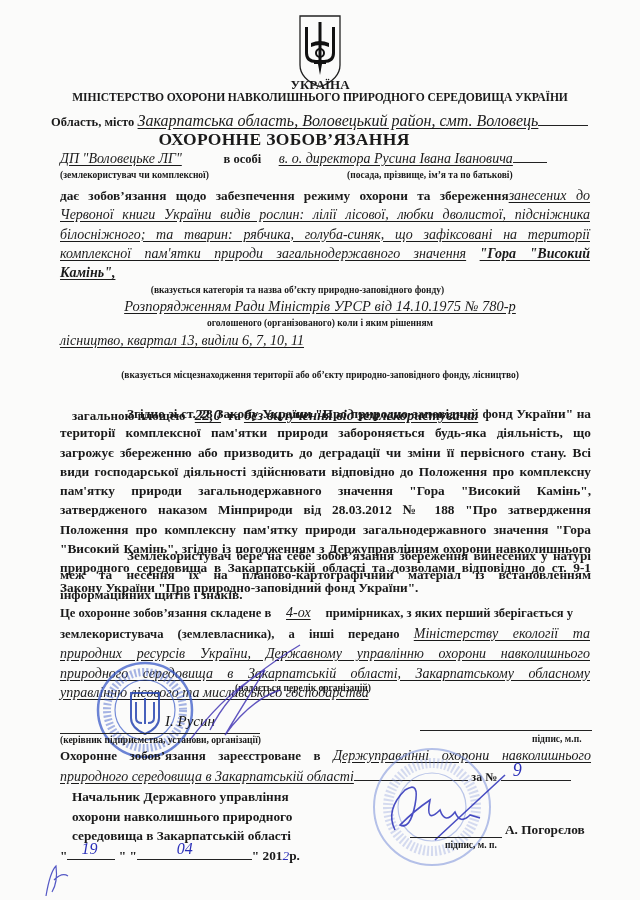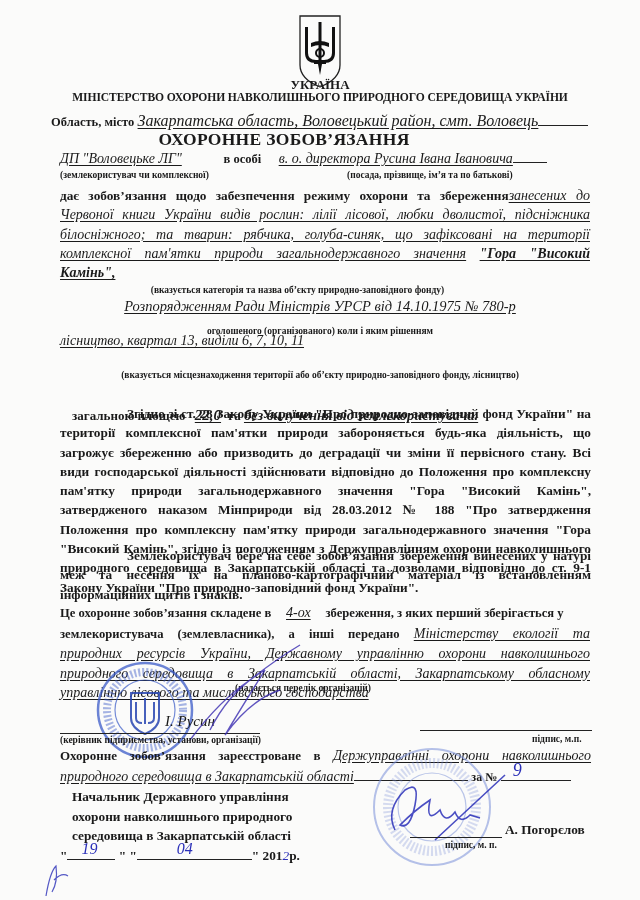--- a/index.html
+++ b/index.html
@@ -70,21 +70,21 @@
     <div class="fill justify" style="font-size:14px;">білосніжного; та тварин: рябчика, голуба-синяк, що зафіксовані на території</div>
     <div class="justify" style="font-size:14px;">
       <span class="fill">комплексної пам'ятки природи загальнодержавного значення</span>
       <span class="fill b">"Гора "Високий</span>
     </div>
     <div class="fill b" style="font-size:14px;">Камінь",</div>
   </div>
   <div class="abs small center" style="left:0;top:285px;width:595px;">(вказується категорія та назва об’єкту природно-заповідного фонду)</div>
 
   <div class="abs fill center" style="left:0;top:298px;width:640px;font-size:14.5px;">Розпорядженням Ради Міністрів УРСР від 14.10.1975 № 780-р</div>
-  <div class="abs small center" style="left:0;top:326px;width:640px;font-family:Liberation Serif, serif;">оголошеного (організованого) коли і яким рішенням</div>
+  <div class="abs small center" style="left:0;top:318px;width:640px;font-family:Liberation Serif, serif;">оголошеного (організованого) коли і яким рішенням</div>
 
   <div class="abs" style="left:60px;top:331px;width:530px;font-size:14px;line-height:19px;">
     <div class="fill">лісництво, квартал 13, виділи 6, 7, 10, 11</div>
   </div>
   <div class="abs small center" style="left:0;top:370px;width:640px;">(вказується місцезнаходження території або об’єкту природно-заповідного фонду, лісництво)</div>
 
   <div class="abs" style="left:72px;top:384px;white-space:nowrap;font-size:13px;margin-top:23px;">
     <span class="b">загальною площею</span>
     <span class="fill b" style="font-size:15px;margin:0 4px 0 6px;">22,0</span>
     <span class="b">га</span>
@@ -92,21 +92,21 @@
   </div>
 
   <div class="abs body-text" style="left:60px;top:404px;width:531px;text-indent:67px;">Згідно зі ст. 28 Закону України "Про природно-заповідний фонд України" на території комплексної пам'ятки природи забороняється будь-яка діяльність, що загрожує збереженню або призводить до деградації чи зміни її первісного стану. Всі види господарської діяльності здійснювати відповідно до Положення про комплексну пам'ятку природи загальнодержавного значення "Гора "Високий Камінь", затвердженого наказом Мінприроди від 28.03.2012 № 188 "Про затвердження Положення про комплексну пам'ятку природи загальнодержавного значення "Гора "Високий Камінь", згідно із погодженням з Держуправлінням охорони навколишнього природного середовища в Закарпатській області та дозволами відповідно до ст. 9-1 Закону України "Про природно-заповідний фонд України".</div>
 
   <div class="abs body-text" style="left:60px;top:546px;width:531px;text-indent:67px;">Землекористувач бере на себе зобов’язання збереження винесених у натурі меж та несення їх на планово-картографічний матеріал із встановленням інформаційних щитів і знаків.</div>
 
   <div class="abs" style="left:60px;top:603px;width:530px;font-size:12.6px;line-height:19.5px;font-weight:bold;">
     <div style="white-space:nowrap;">
       <span>Це охоронне зобов’язання складене в</span>
       <span class="fill" style="font-weight:normal;font-size:14px;display:inline-block;min-width:48px;text-align:center;">4-ох</span>
-      <span>збереження, з яких перший зберігається у</span>
+      <span>примірниках, з яких перший зберігається у</span>
     </div>
     <div class="justify" style="white-space:nowrap;">
       <span>землекористувача (землевласника), а інші передано</span>
       <span class="fill" style="font-weight:normal;font-size:14px;">Міністерству екології та</span>
     </div>
     <div class="fill justify" style="font-weight:normal;font-size:14px;">природних ресурсів України, Державному управлінню охорони навколишнього</div>
     <div class="fill justify" style="font-weight:normal;font-size:14px;">природного середовища в Закарпатській області, Закарпатському обласному</div>
     <div class="fill" style="font-weight:normal;font-size:14px;">управлінню лісового та мисливського господарства</div>
   </div>
   <div class="abs small" style="left:235px;top:683px;">(надається перелік організацій)</div>

